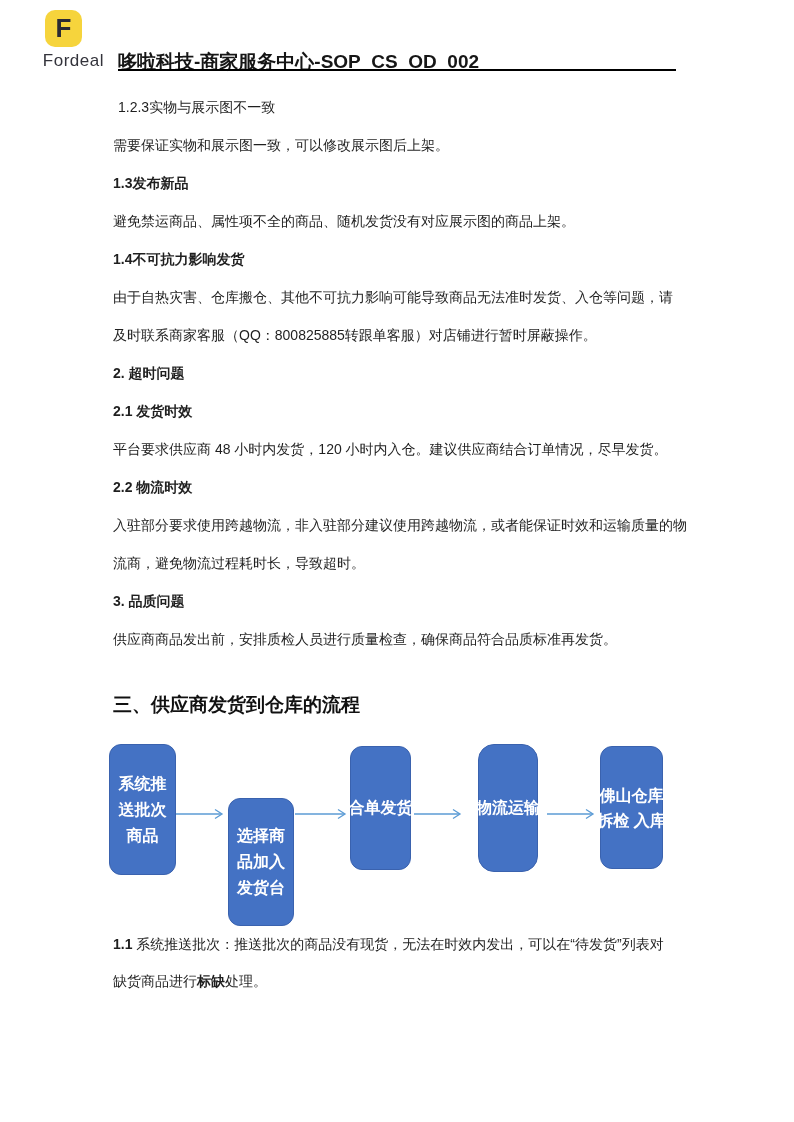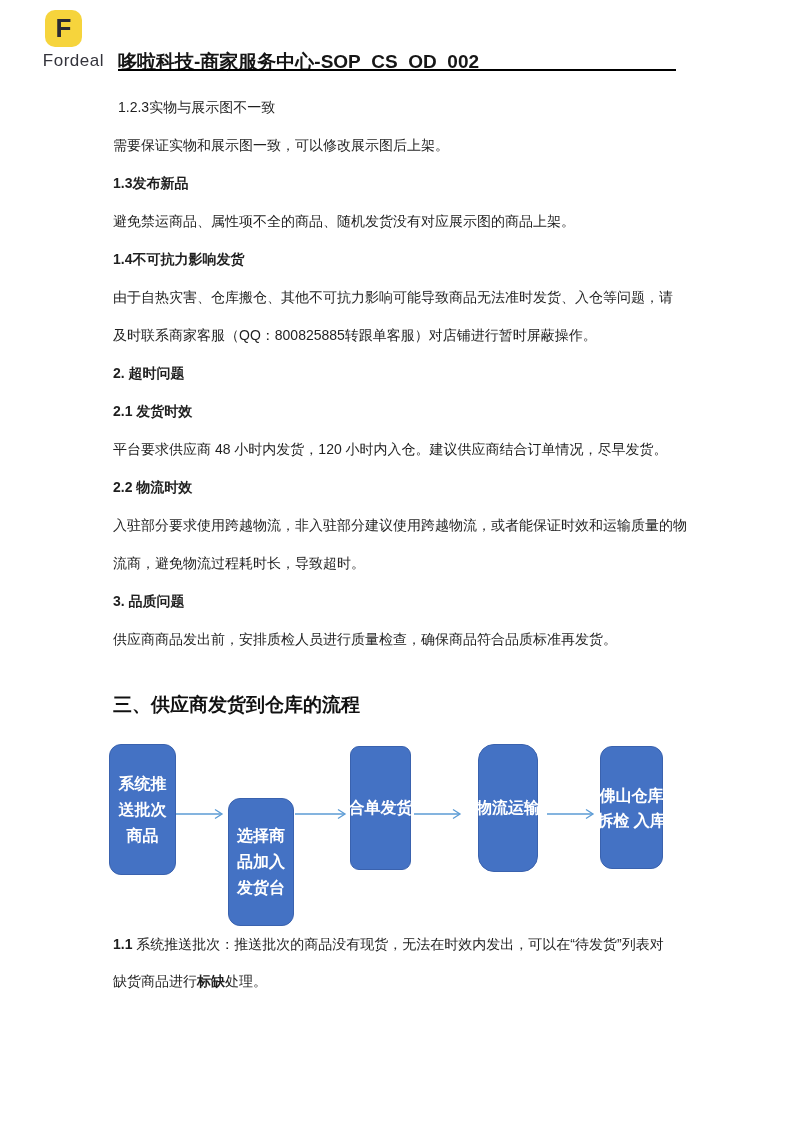--- a/index.html
+++ b/index.html
@@ -67,21 +67,21 @@
     color:#ffffff;
     display:flex; flex-direction:column;
     align-items:center; justify-content:center;
     font-size:16px; font-weight:700;
     text-align:center;
   }
   .fc-node span { display:block; line-height:26px; white-space:nowrap; }
   .fc-n5 span { line-height:25px; }
   .fc-n1 { left:-4px;  top:2px; width:67px; height:131px; }
   .fc-n2 { left:115px; top:8px; width:66px; height:128px;margin-top:48px; }
-  .fc-n3 { left:237px; top:4px; width:61px; height:124px;border-radius:9px; }
+  .fc-n3 { left:237px; top:4px; width:61px; height:124px; }
   .fc-n4 { left:365px; top:2px; width:60px; height:128px;border-radius:16px; }
   .fc-n5 { left:487px; top:4px; width:63px; height:123px;text-align:center; }
   .fc-arrow { position:absolute; top:66px; }
   .fc-a1 { left:63px;  }
   .fc-a2 { left:182px; }
   .fc-a3 { left:301px; }
   .fc-a4 { left:434px; }
   
   .note-line {
     display:block; height:14px; line-height:14px;

